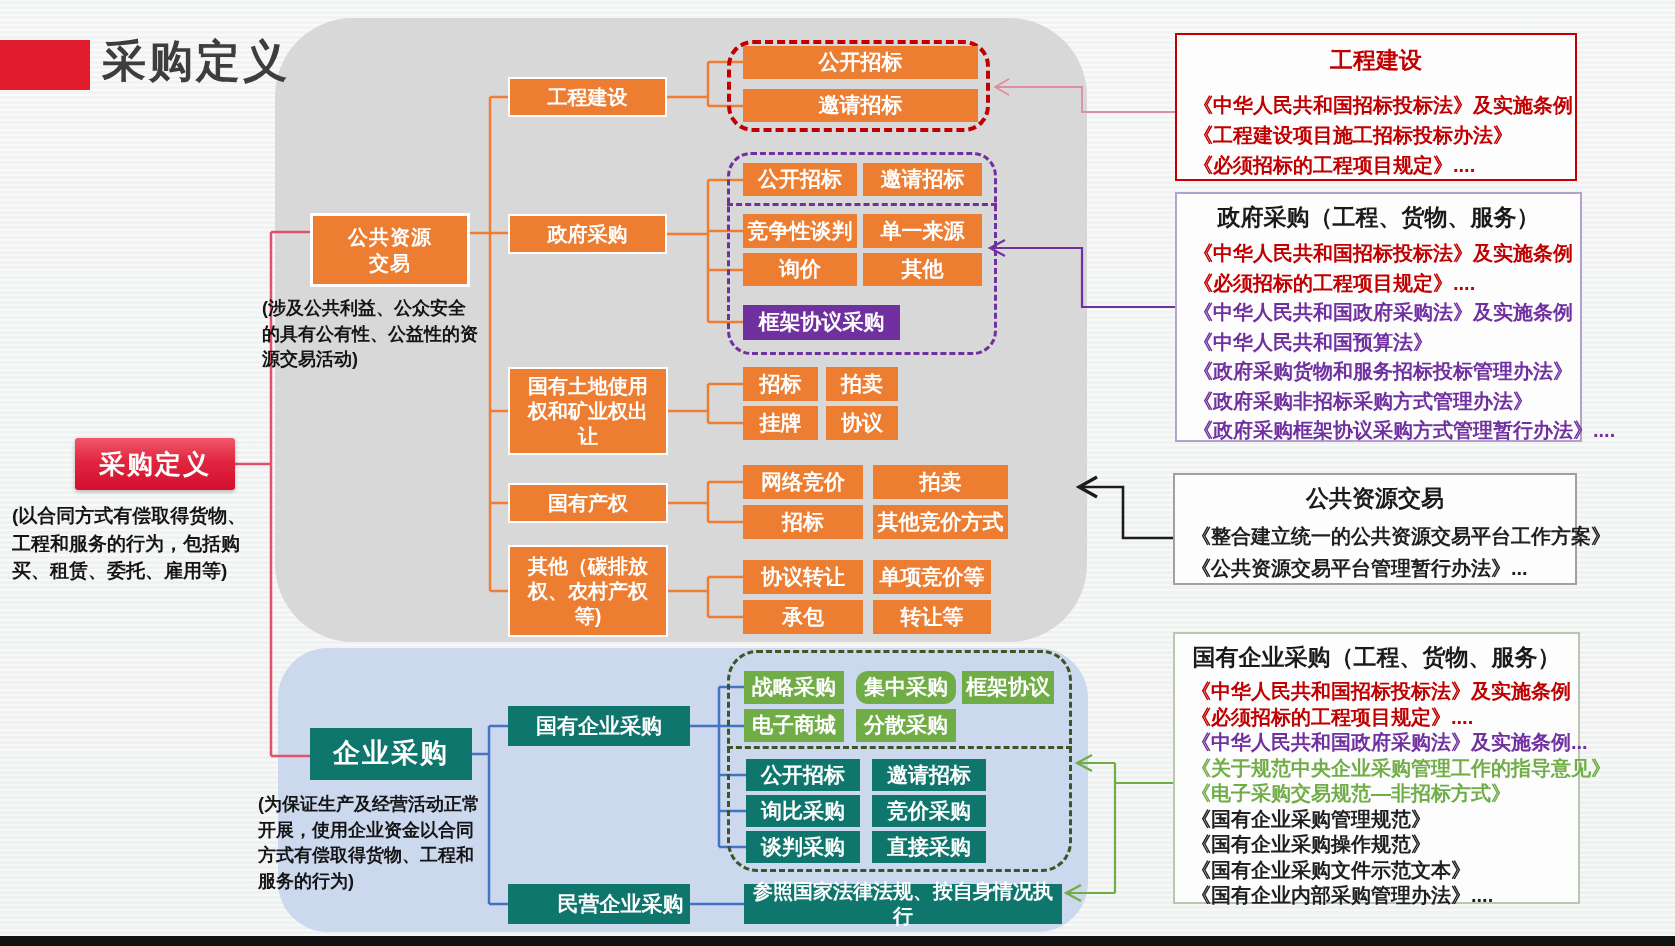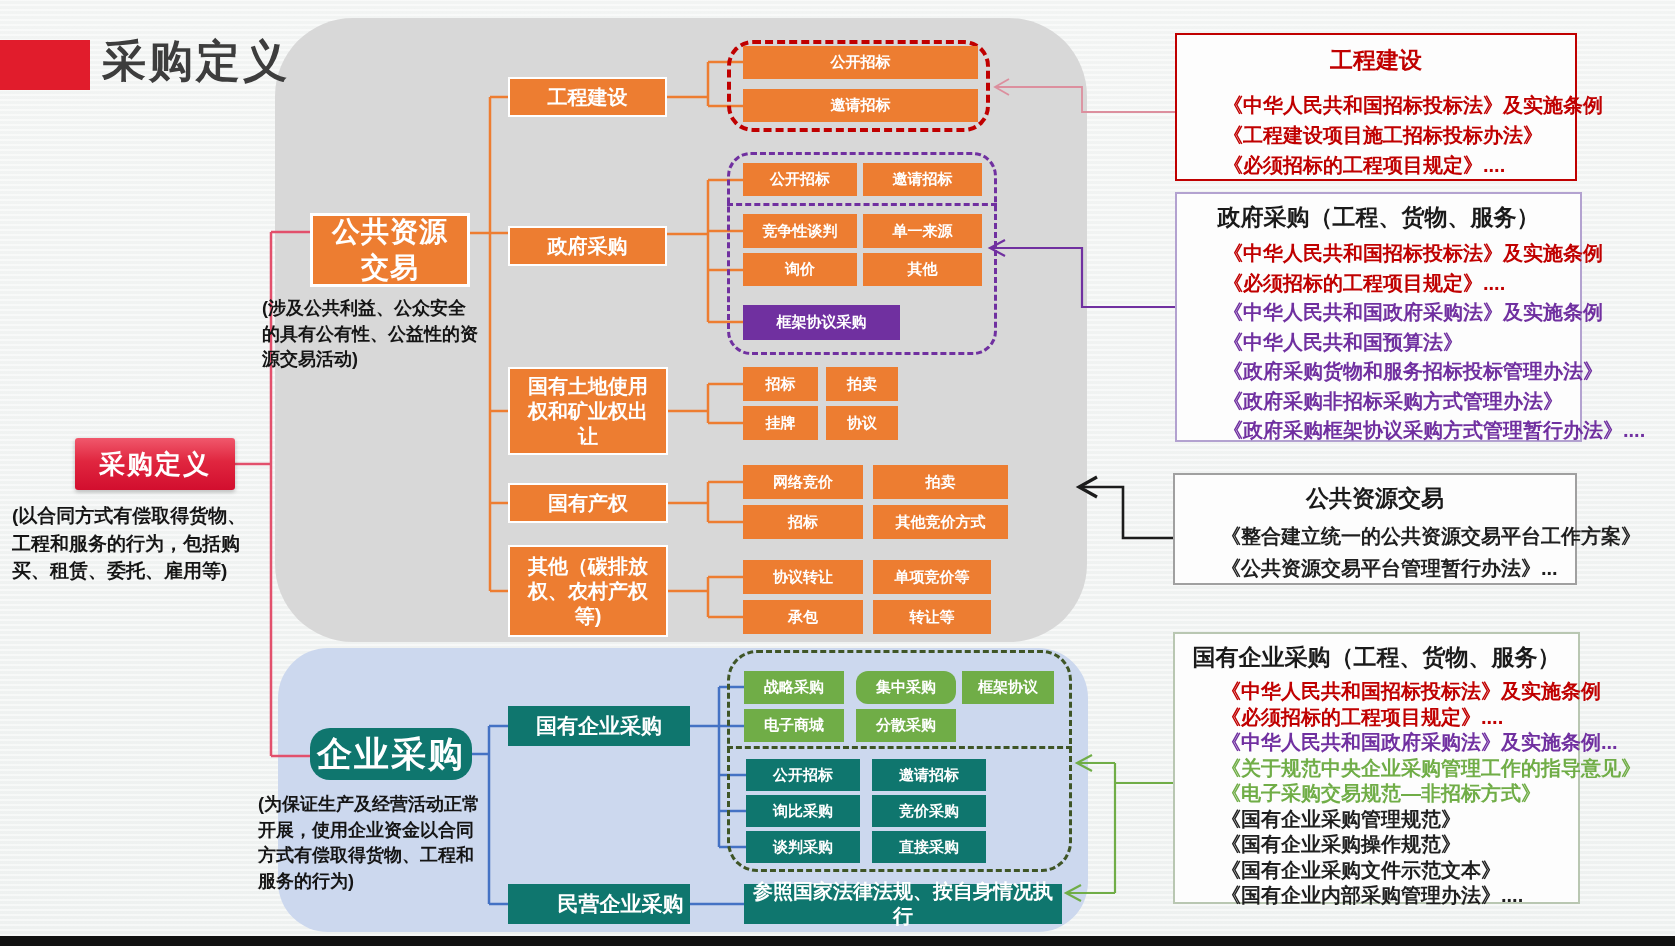--- a/index.html
+++ b/index.html
@@ -17,44 +17,44 @@
   
   .red-block{background:#e11c2c;}
   .page-title{font-size:44px;font-weight:bold;color:#3d3d3d;letter-spacing:3px;font-family:"DejaVu Serif","Liberation Serif",serif;}
   
   .box{display:flex;align-items:center;justify-content:center;text-align:center;
        color:#fff;font-weight:bold;box-sizing:border-box;line-height:1.25;z-index:3;}
   .root-box{background:linear-gradient(180deg,#f0586c 0%,#e0263f 45%,#d20e2e 100%);
        font-size:26px;border-radius:3px;box-shadow:0 2px 4px rgba(0,0,0,.25);letter-spacing:2px;}
   .orange{background:#ED7D31;}
   .bordered{border:3px solid #fff;}
-  .l1{font-size:28px;letter-spacing:1px;}
+  .l1{font-size:20px;letter-spacing:1px;}
   .l2{font-size:20px;border:2.5px solid #fff;padding:0 10px;}
-  .leaf{font-size:15px;}
+  .leaf{font-size:21px;}
   .purple-box{background:#7030A0;}
   .green-box{background:#70AD47;}
   .blue-box{background:#0f766e;}
-  .ent-root{font-size:35px;letter-spacing:2px;border-radius:20px;}
+  .ent-root{font-size:27px;letter-spacing:2px;}
   .soe{font-size:21px;}
   .refbar{font-size:20px;}
   
   .note{font-size:19px;font-weight:bold;color:#151515;line-height:1.45;z-index:3;text-align:left;}
   .note.small{font-size:18px;line-height:1.42;}
   
   .dash{box-sizing:border-box;z-index:2;background:transparent;}
   .dash-red{border:4px dashed #C00000;border-radius:26px;}
   .dash-purple{border:3.5px dashed #7030A0;border-radius:24px;}
   .dash-green{border:3.5px dashed #3f5526;border-radius:30px;}
   .hdash{height:0;z-index:2;}
   .hdash.purple{border-top:3.5px dashed #7030A0;}
   .hdash.green{border-top:3.5px dashed #3f5526;}
   
   .law-panel{background:#fdfdfd;box-sizing:border-box;z-index:3;padding:8px 16px 6px 16px;}
   .law-panel .ptitle{font-weight:bold;font-size:23px;text-align:center;color:#1a1a1a;margin-bottom:6px;}
-  .law-line{font-weight:bold;font-size:20px;color:#1a1a1a;white-space:nowrap;margin-left:30px;}
+  .law-line{font-weight:bold;font-size:20px;color:#1a1a1a;white-space:nowrap;}
   [data-color="red"]{color:#C00000;}
   [data-color="purple"]{color:#7030A0;}
   [data-color="green"]{color:#70AD47;}
   [data-color="black"]{color:#1f1f1f;}
   .p1{border:2.5px solid #C00000;}
   .p1 .ptitle{color:#C00000;margin-top:2px;margin-bottom:14px;}
   .p1 .law-line{line-height:30px;}
   .p2{border:2px solid #b3a2d0;}
   .p2 .law-line{line-height:29.5px;}
   .p3{border:2px solid #a0a0a0;}
@@ -125,21 +125,21 @@
 <div class="abs box root-box" style="left:75px;top:438px;width:160px;height:52px;">采购定义</div>
 <div class="abs note" style="left:12px;top:502px;width:252px;">(以合同方式有偿取得货物、工程和服务的行为，包括购买、租赁、委托、雇用等)</div>
 
 <div class="abs box orange bordered l1" style="left:310px;top:213px;width:160px;height:74px;flex-direction:column;line-height:1.3;">
   <span>公共资源</span>
   <span>交易</span>
 </div>
 <div class="abs note small" style="left:262px;top:296px;width:218px;">(涉及公共利益、公众安全的具有公有性、公益性的资源交易活动)</div>
 
 <div class="abs box orange l2" style="left:508px;top:77px;width:159px;height:40px;">工程建设</div>
-<div class="abs box orange l2" style="left:508px;top:214px;width:159px;height:40px;margin-top:12px;">政府采购</div>
+<div class="abs box orange l2" style="left:508px;top:214px;width:159px;height:40px;">政府采购</div>
 <div class="abs box orange l2" style="left:508px;top:367px;width:160px;height:88px;">国有土地使用权和矿业权出让</div>
 <div class="abs box orange l2" style="left:508px;top:483px;width:160px;height:40px;">国有产权</div>
 <div class="abs box orange l2" style="left:508px;top:545px;width:160px;height:92px;">其他（碳排放权、农村产权等)</div>
 
 <div class="abs box orange leaf" style="left:743px;top:46px;width:235px;height:33px;">公开招标</div>
 <div class="abs box orange leaf" style="left:743px;top:89px;width:235px;height:33px;">邀请招标</div>
 
 <div class="abs box orange leaf" style="left:743px;top:163px;width:114px;height:33px;">公开招标</div>
 <div class="abs box orange leaf" style="left:863px;top:163px;width:119px;height:33px;">邀请招标</div>
 <div class="abs box orange leaf" style="left:743px;top:214px;width:114px;height:34px;">竞争性谈判</div>

